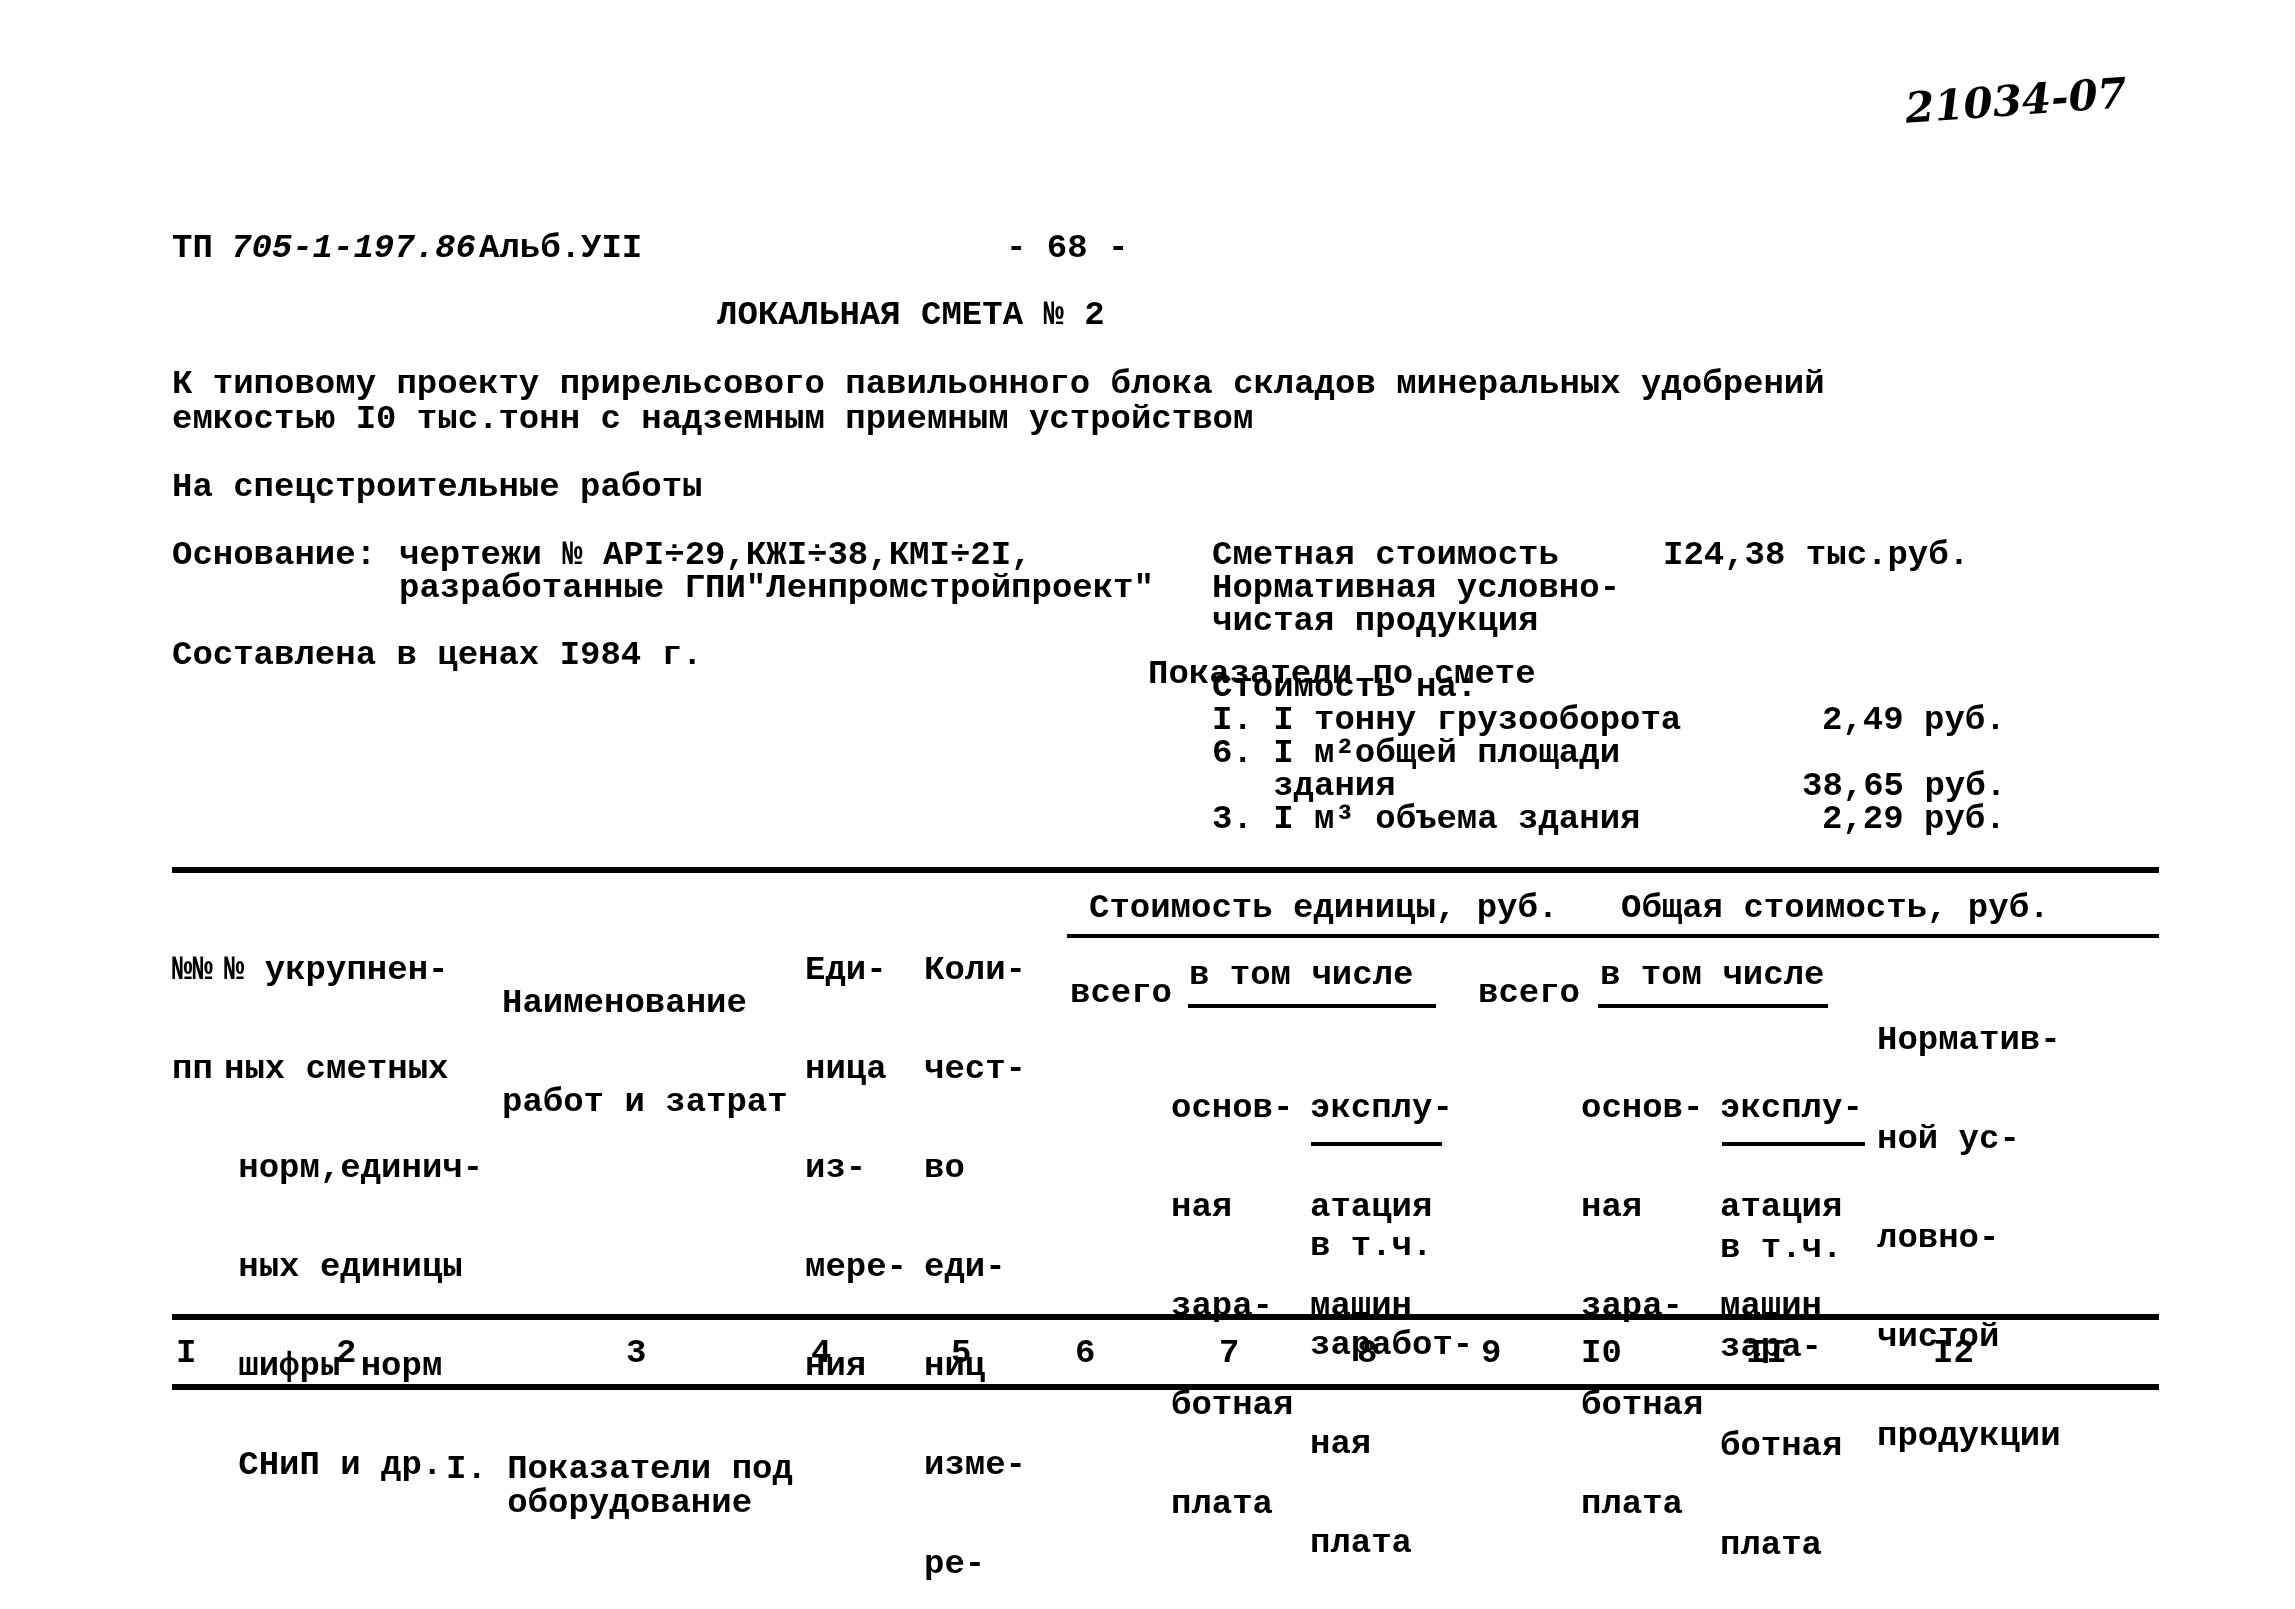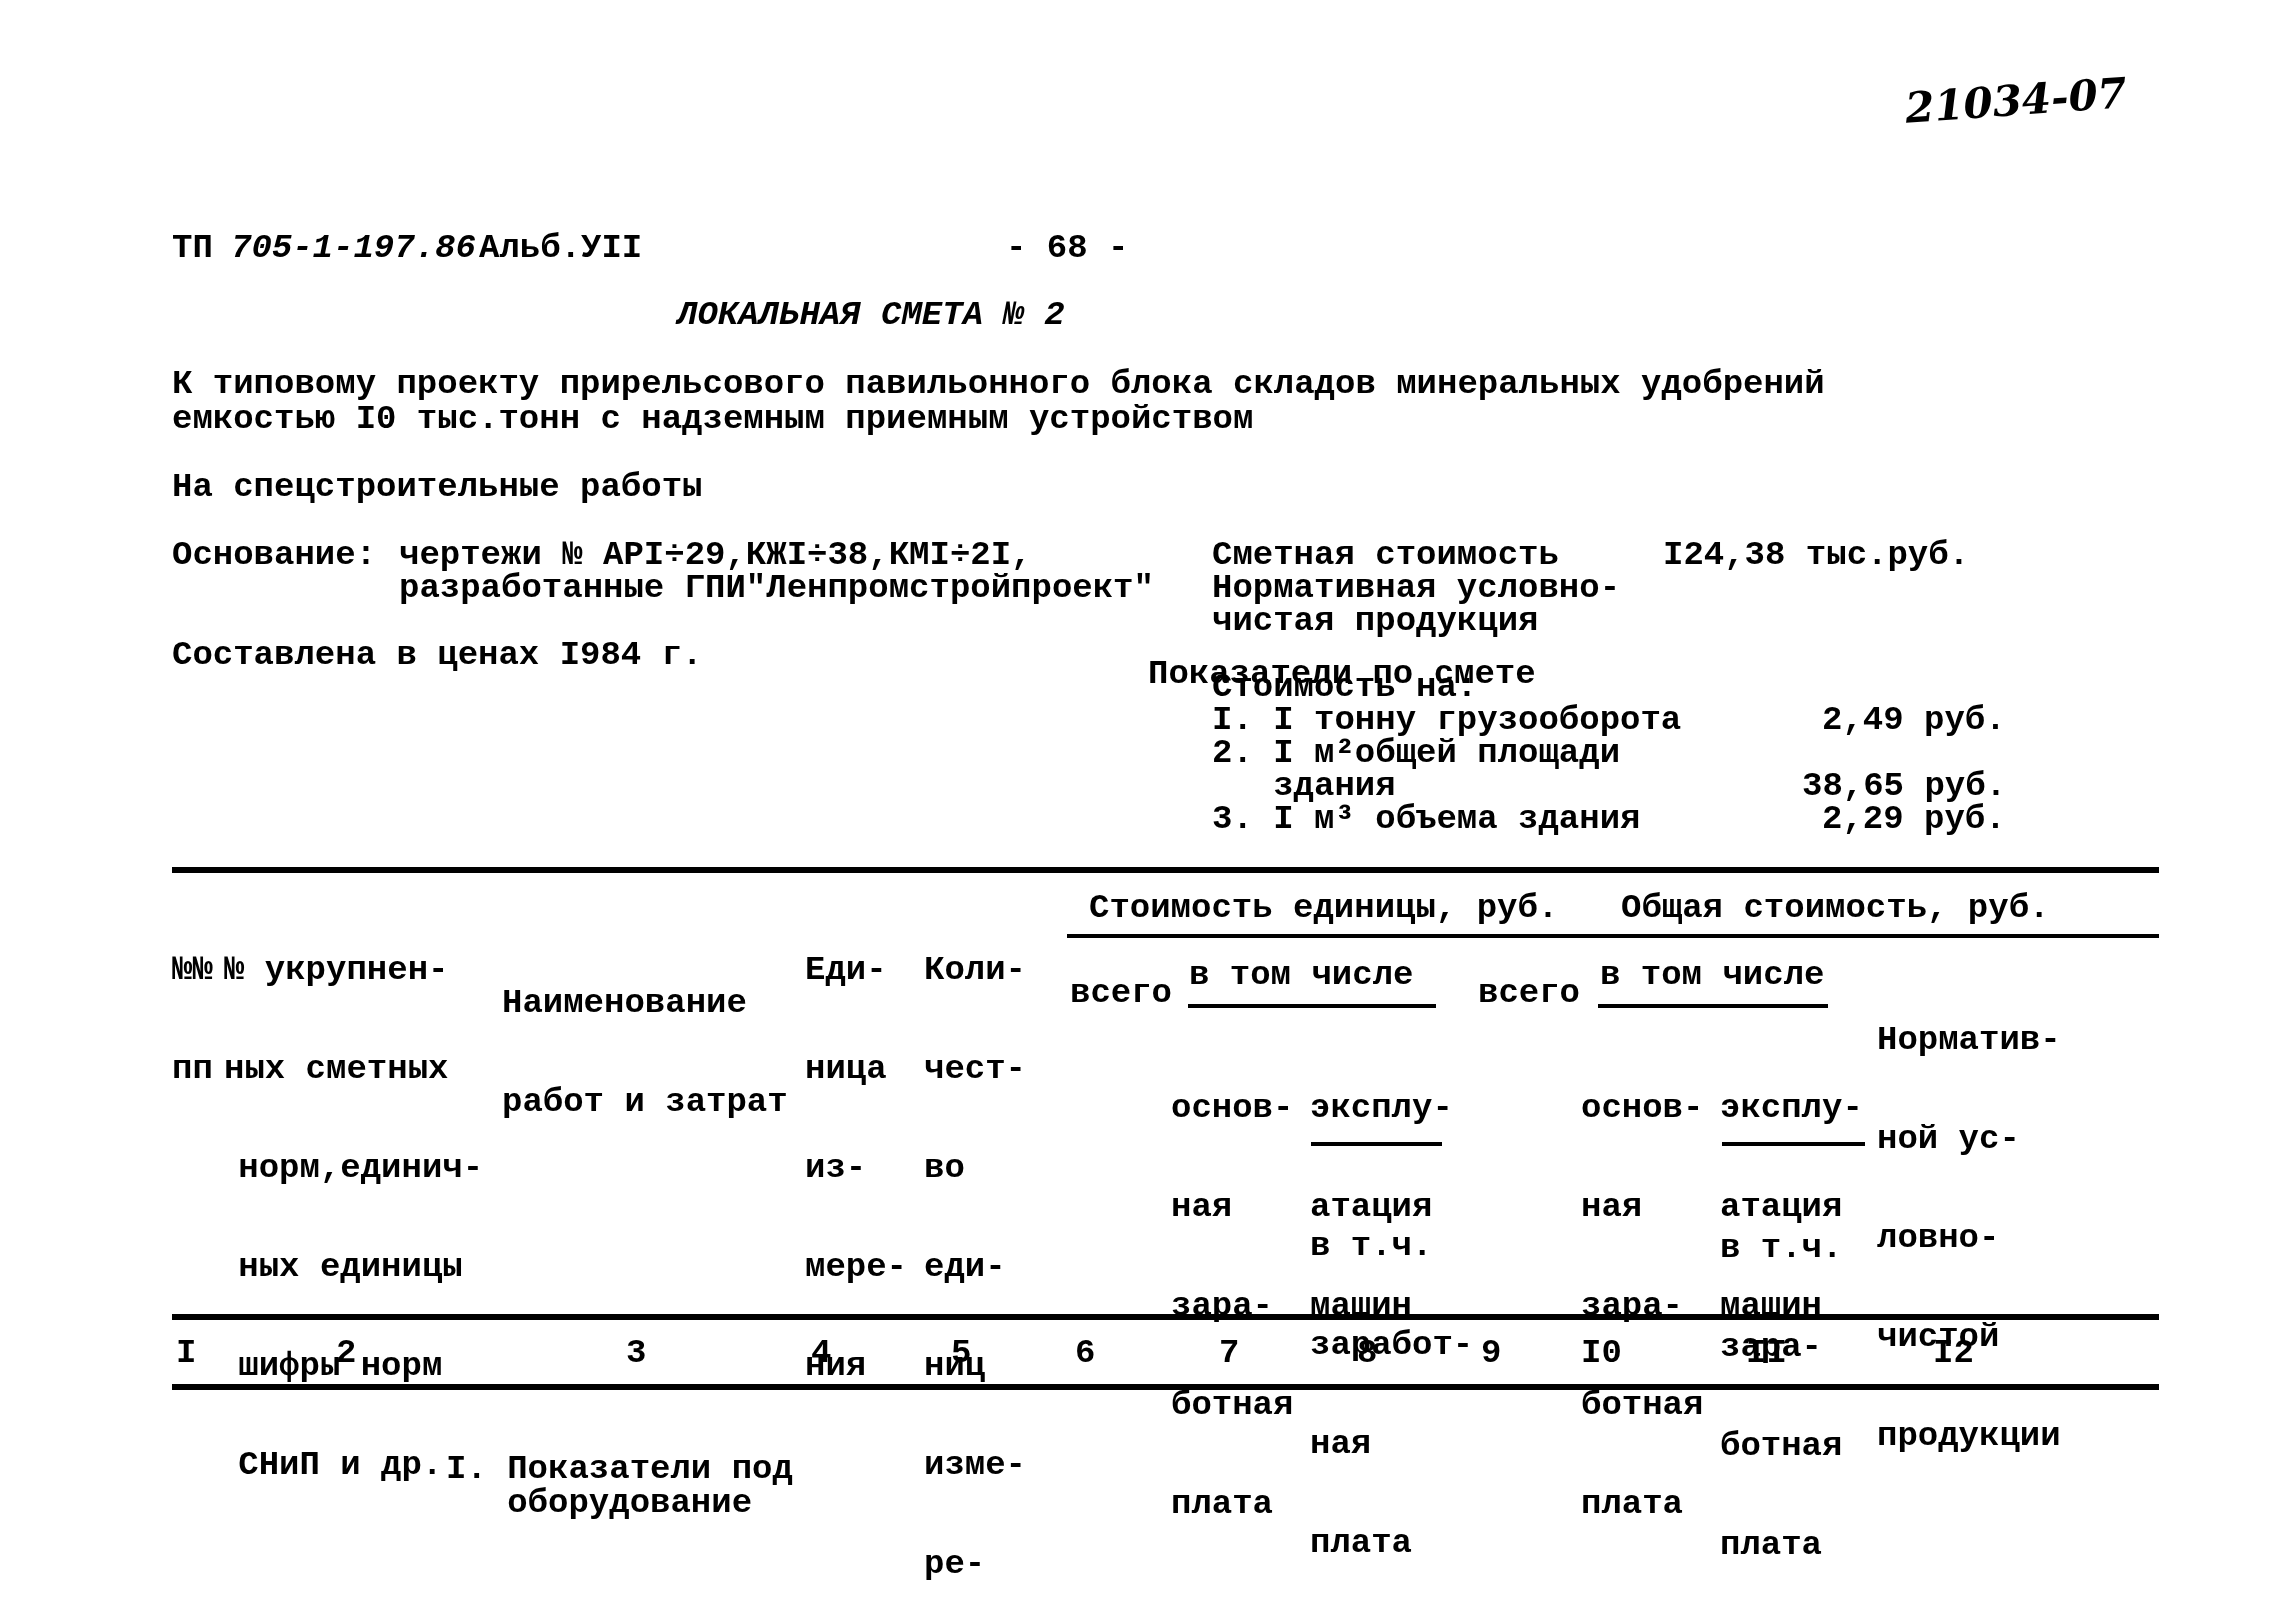--- a/index.html
+++ b/index.html
@@ -20,42 +20,42 @@
 </head>
 <body>
 
 <div class="abs hand" style="left:1905px;top:80px;">21034-07</div>
 
 <div class="abs" style="left:172px;top:231px;">ТП</div>
 <div class="abs ital" style="left:231px;top:231px;">705-1-197.86</div>
 <div class="abs" style="left:479px;top:231px;">Альб.УII</div>
 <div class="abs" style="left:1006px;top:231px;">- 68 -</div>
 
-<div class="abs" style="left:677px;top:298px;font-style:italic;">ЛОКАЛЬНАЯ СМЕТА № 2</div>
+<div class="abs" style="left:717px;top:298px;">ЛОКАЛЬНАЯ СМЕТА № 2</div>
 
 <div class="abs" style="left:172px;top:367px;">К типовому проекту прирельсового павильонного блока складов минеральных удобрений</div>
 <div class="abs" style="left:172px;top:402px;">емкостью I0 тыс.тонн с надземным приемным устройством</div>
 
 <div class="abs" style="left:172px;top:470px;">На спецстроительные работы</div>
 
 <div class="abs" style="left:172px;top:538px;">Основание:</div>
 <div class="abs" style="left:399px;top:538px;">чертежи № АРI÷29,КЖI÷38,КМI÷2I,</div>
 <div class="abs" style="left:399px;top:571px;">разработанные ГПИ"Ленпромстройпроект"</div>
 
 <div class="abs" style="left:172px;top:638px;">Составлена в ценах I984 г.</div>
 
 <div class="abs" style="left:1212px;top:538px;">Сметная стоимость</div>
 <div class="abs" style="left:1663px;top:538px;">I24,38 тыс.руб.</div>
 <div class="abs" style="left:1212px;top:571px;">Нормативная условно-</div>
 <div class="abs" style="left:1212px;top:604px;">чистая продукция</div>
 <div class="abs" style="left:1148px;top:637px;margin-top:20px;">Показатели по смете</div>
 <div class="abs" style="left:1212px;top:670px;">Стоимость на:</div>
 <div class="abs" style="left:1212px;top:703px;">I. I тонну грузооборота</div>
 <div class="abs" style="left:1822px;top:703px;">2,49 руб.</div>
-<div class="abs" style="left:1212px;top:736px;">2. I м²общей площади</div>
+<div class="abs" style="left:1212px;top:736px;">6. I м²общей площади</div>
 <div class="abs" style="left:1212px;top:769px;">   здания</div>
 <div class="abs" style="left:1802px;top:769px;">38,65 руб.</div>
 <div class="abs" style="left:1212px;top:802px;">3. I м³ объема здания</div>
 <div class="abs" style="left:1822px;top:802px;">2,29 руб.</div>
 
 <div class="rule thick" style="left:172px;top:867px;width:1987px;"></div>
 
 <div class="abs lh" style="left:172px;top:888px;">
   <div>№№</div>
   <div>пп</div>

